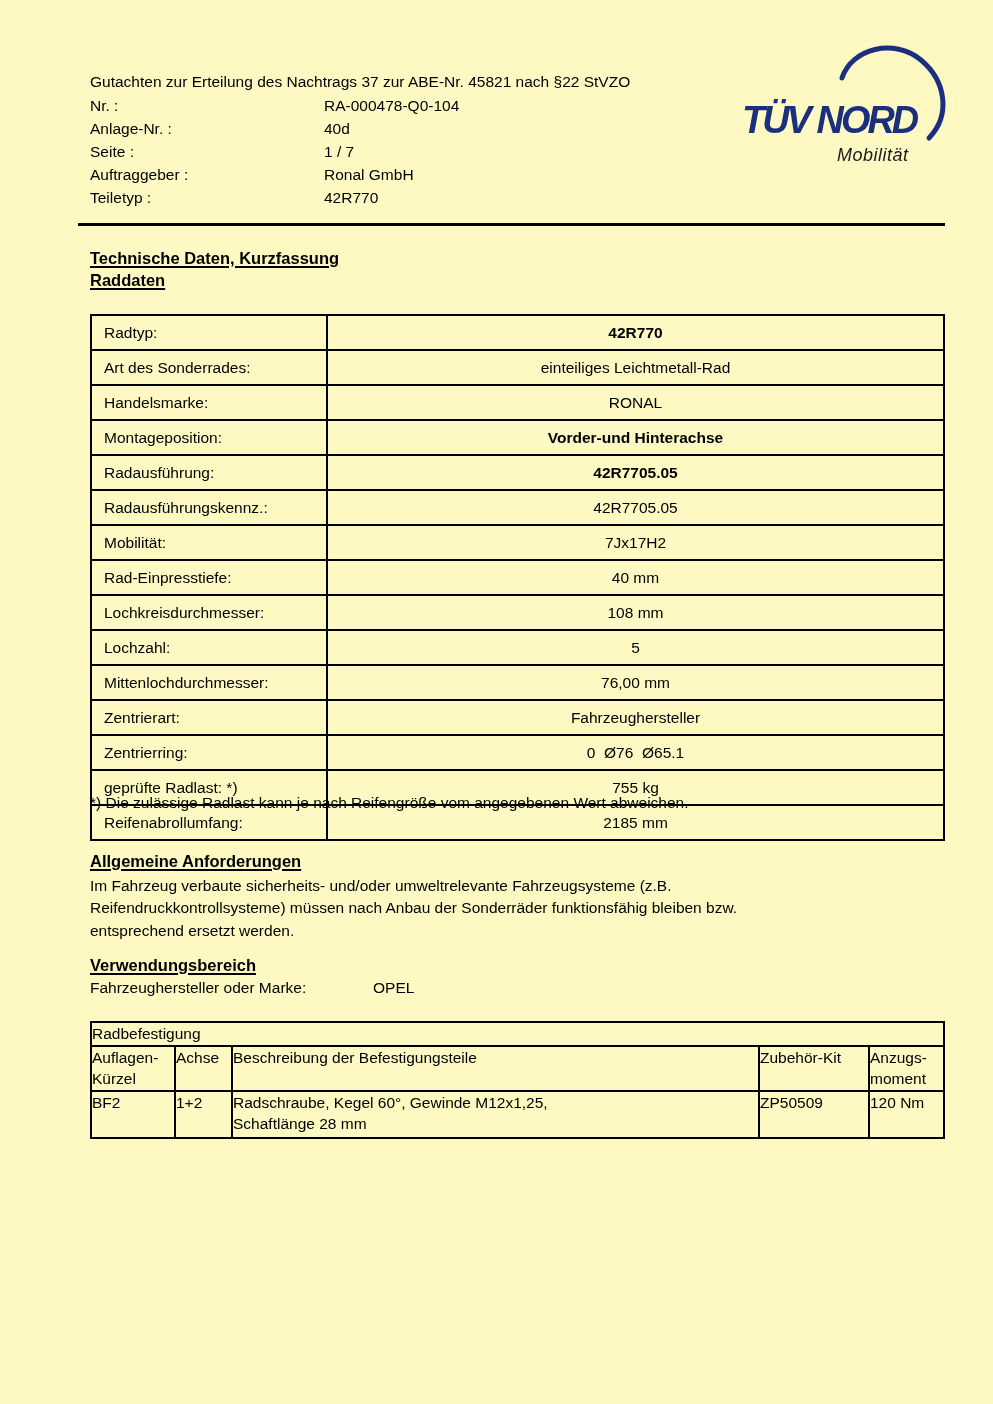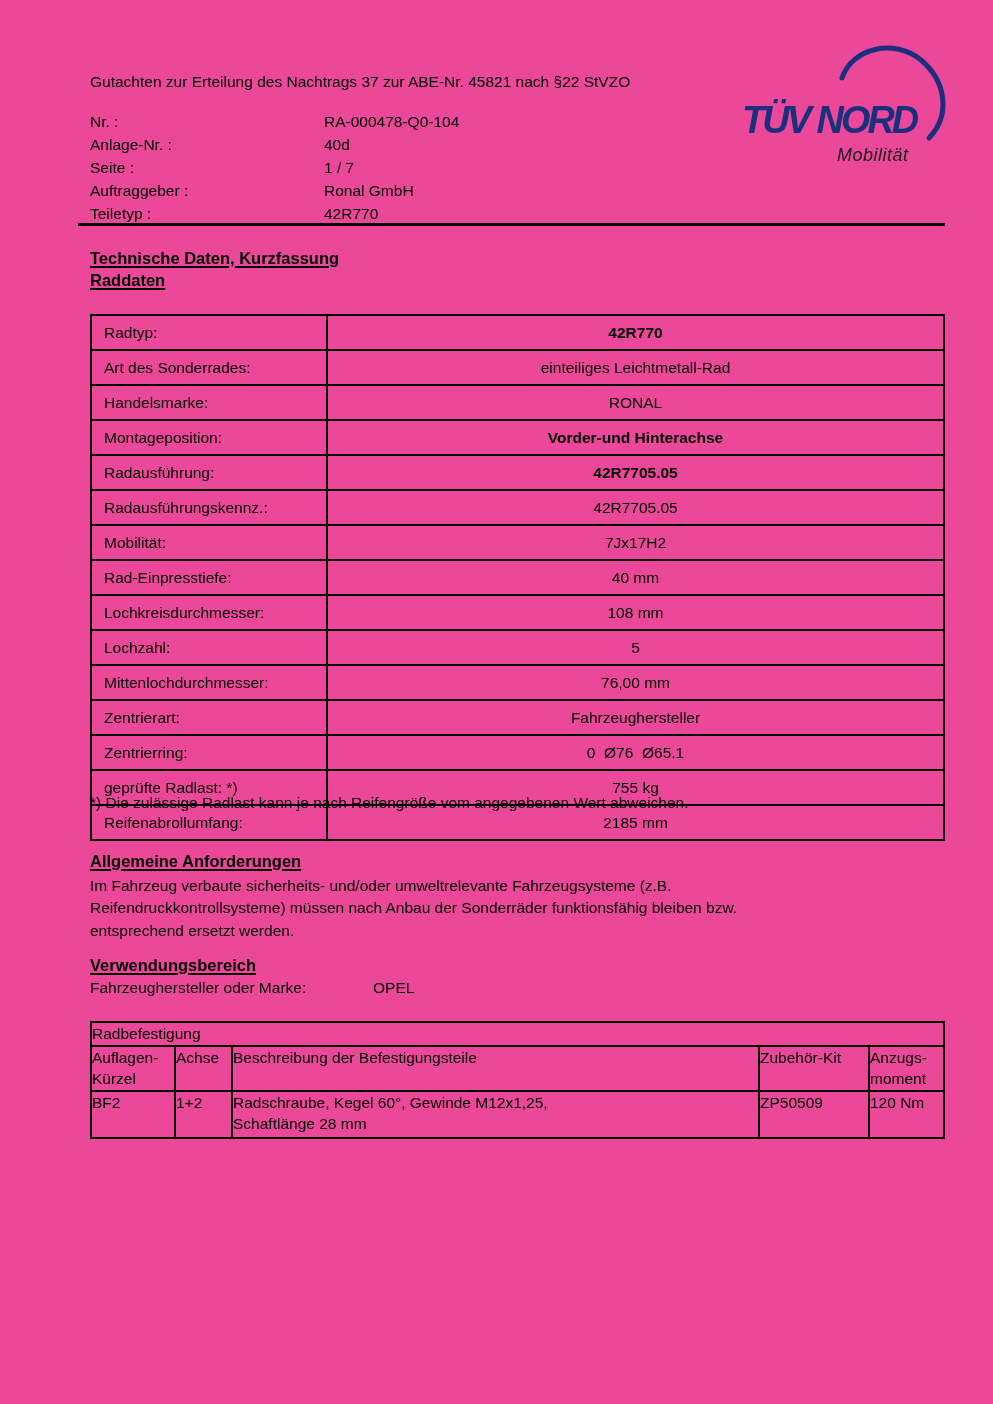--- a/index.html
+++ b/index.html
@@ -5,26 +5,26 @@
 <style>
   * { margin: 0; padding: 0; box-sizing: border-box; }
   html, body { background: #fff; }
   body {
     width: 993px; height: 1404px;
     font-family: "Liberation Sans", sans-serif;
     color: #000;
     position: relative;
     font-size: 15.5px;
   }
-  .page { position: relative; width: 993px; height: 1404px; background: #ec4899; overflow: hidden; }
+  .page { position: relative; width: 993px; height: 1404px; background: #fef9c3; overflow: hidden; }
   .abs { position: absolute; }
 
   
   .doc-title { left: 90px; top: 71px; width: 660px; line-height: 22px; }
-  .hdr-fields { left: 90px; top: 94px; line-height: 23px; margin-top: 16px; }
+  .hdr-fields { left: 90px; top: 94px; line-height: 23px; }
   .hdr-row { display: flex; }
   .hdr-row .lbl { width: 234px; }
 
   
   .logo { left: 740px; top: 40px; width: 215px; height: 140px; }
   .logo svg { position: absolute; left: 0; top: 0; }
   .brand {
     position: absolute; left: 2px; top: 58px;
     font-size: 39px; font-weight: bold; font-style: italic;
     letter-spacing: -3px; white-space: nowrap;

